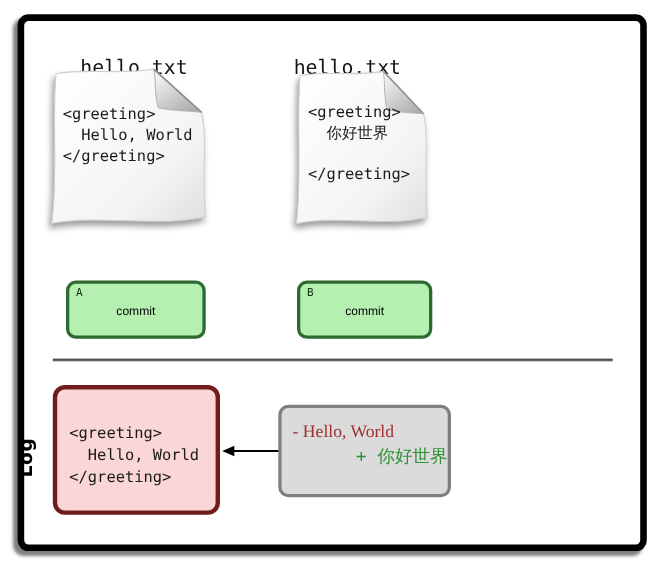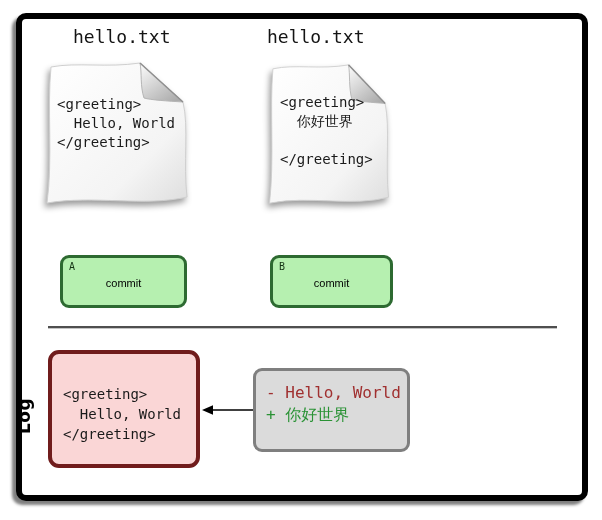--- a/index.html
+++ b/index.html
@@ -8,21 +8,21 @@
     background:#ffffff;
     font-family:"DejaVu Sans", sans-serif;
   }
   .frame {
     position:absolute; left:16px; top:13px; width:560px; height:476px;
     border:6px solid #000; border-radius:10px; background:#fff;
     box-shadow:-4px 4px 3px rgba(0,0,0,0.50);
   }
   .file-title {
     position:absolute; font-family:"DejaVu Sans Mono", monospace;
-    font-size:18px; color:#141414; white-space:pre;
+    font-size:18px; color:#141414; white-space:pre;margin-top:25px;
   }
   .file-title.t1 { left:73px;  top:26px; }
   .file-title.t2 { left:267px; top:26px; }
 
   .paper { position:absolute; }
   .paper.p1 { left:37px;  top:55px; width:160px; height:160px; }
   .paper.p2 { left:261px; top:57px; width:136px; height:158px; }
   .paper svg { position:absolute; left:0; top:0; width:100%; height:100%;
                filter:drop-shadow(-2px 4px 3px rgba(0,0,0,0.40)); }
   .paper-text {
@@ -81,22 +81,22 @@
     position:absolute; left:253px; top:368px; width:157px; height:84px;
     box-sizing:border-box; padding:11px 0 0 10px;
     background:var(--diff-fill,#dbdbdb);
     border:3px solid var(--diff-border,#7f7f7f);
     border-radius:9px;
   }
   .diff-line {
     font-family:"DejaVu Sans Mono", monospace; font-size:16px; line-height:22px;
     white-space:pre;
   }
-  .diff-line.removed { color:var(--diff-removed,#a03030); }
-  .diff-line.added   { color:var(--diff-added,#2a9235); }
+  .diff-line.removed { color:var(--diff-removed,#a03030);font-family:Liberation Serif, serif; }
+  .diff-line.added   { color:var(--diff-added,#2a9235);text-align:right; }
 </style>
 </head>
 <body>
 
 <svg width="0" height="0" style="position:absolute" aria-hidden="true">
   <defs>
     <linearGradient id="paperGrad" x1="0" y1="0" x2="1" y2="1">
       <stop offset="0" stop-color="#ffffff"></stop>
       <stop offset="0.7" stop-color="#f4f4f4"></stop>
       <stop offset="1" stop-color="#dedede"></stop>

